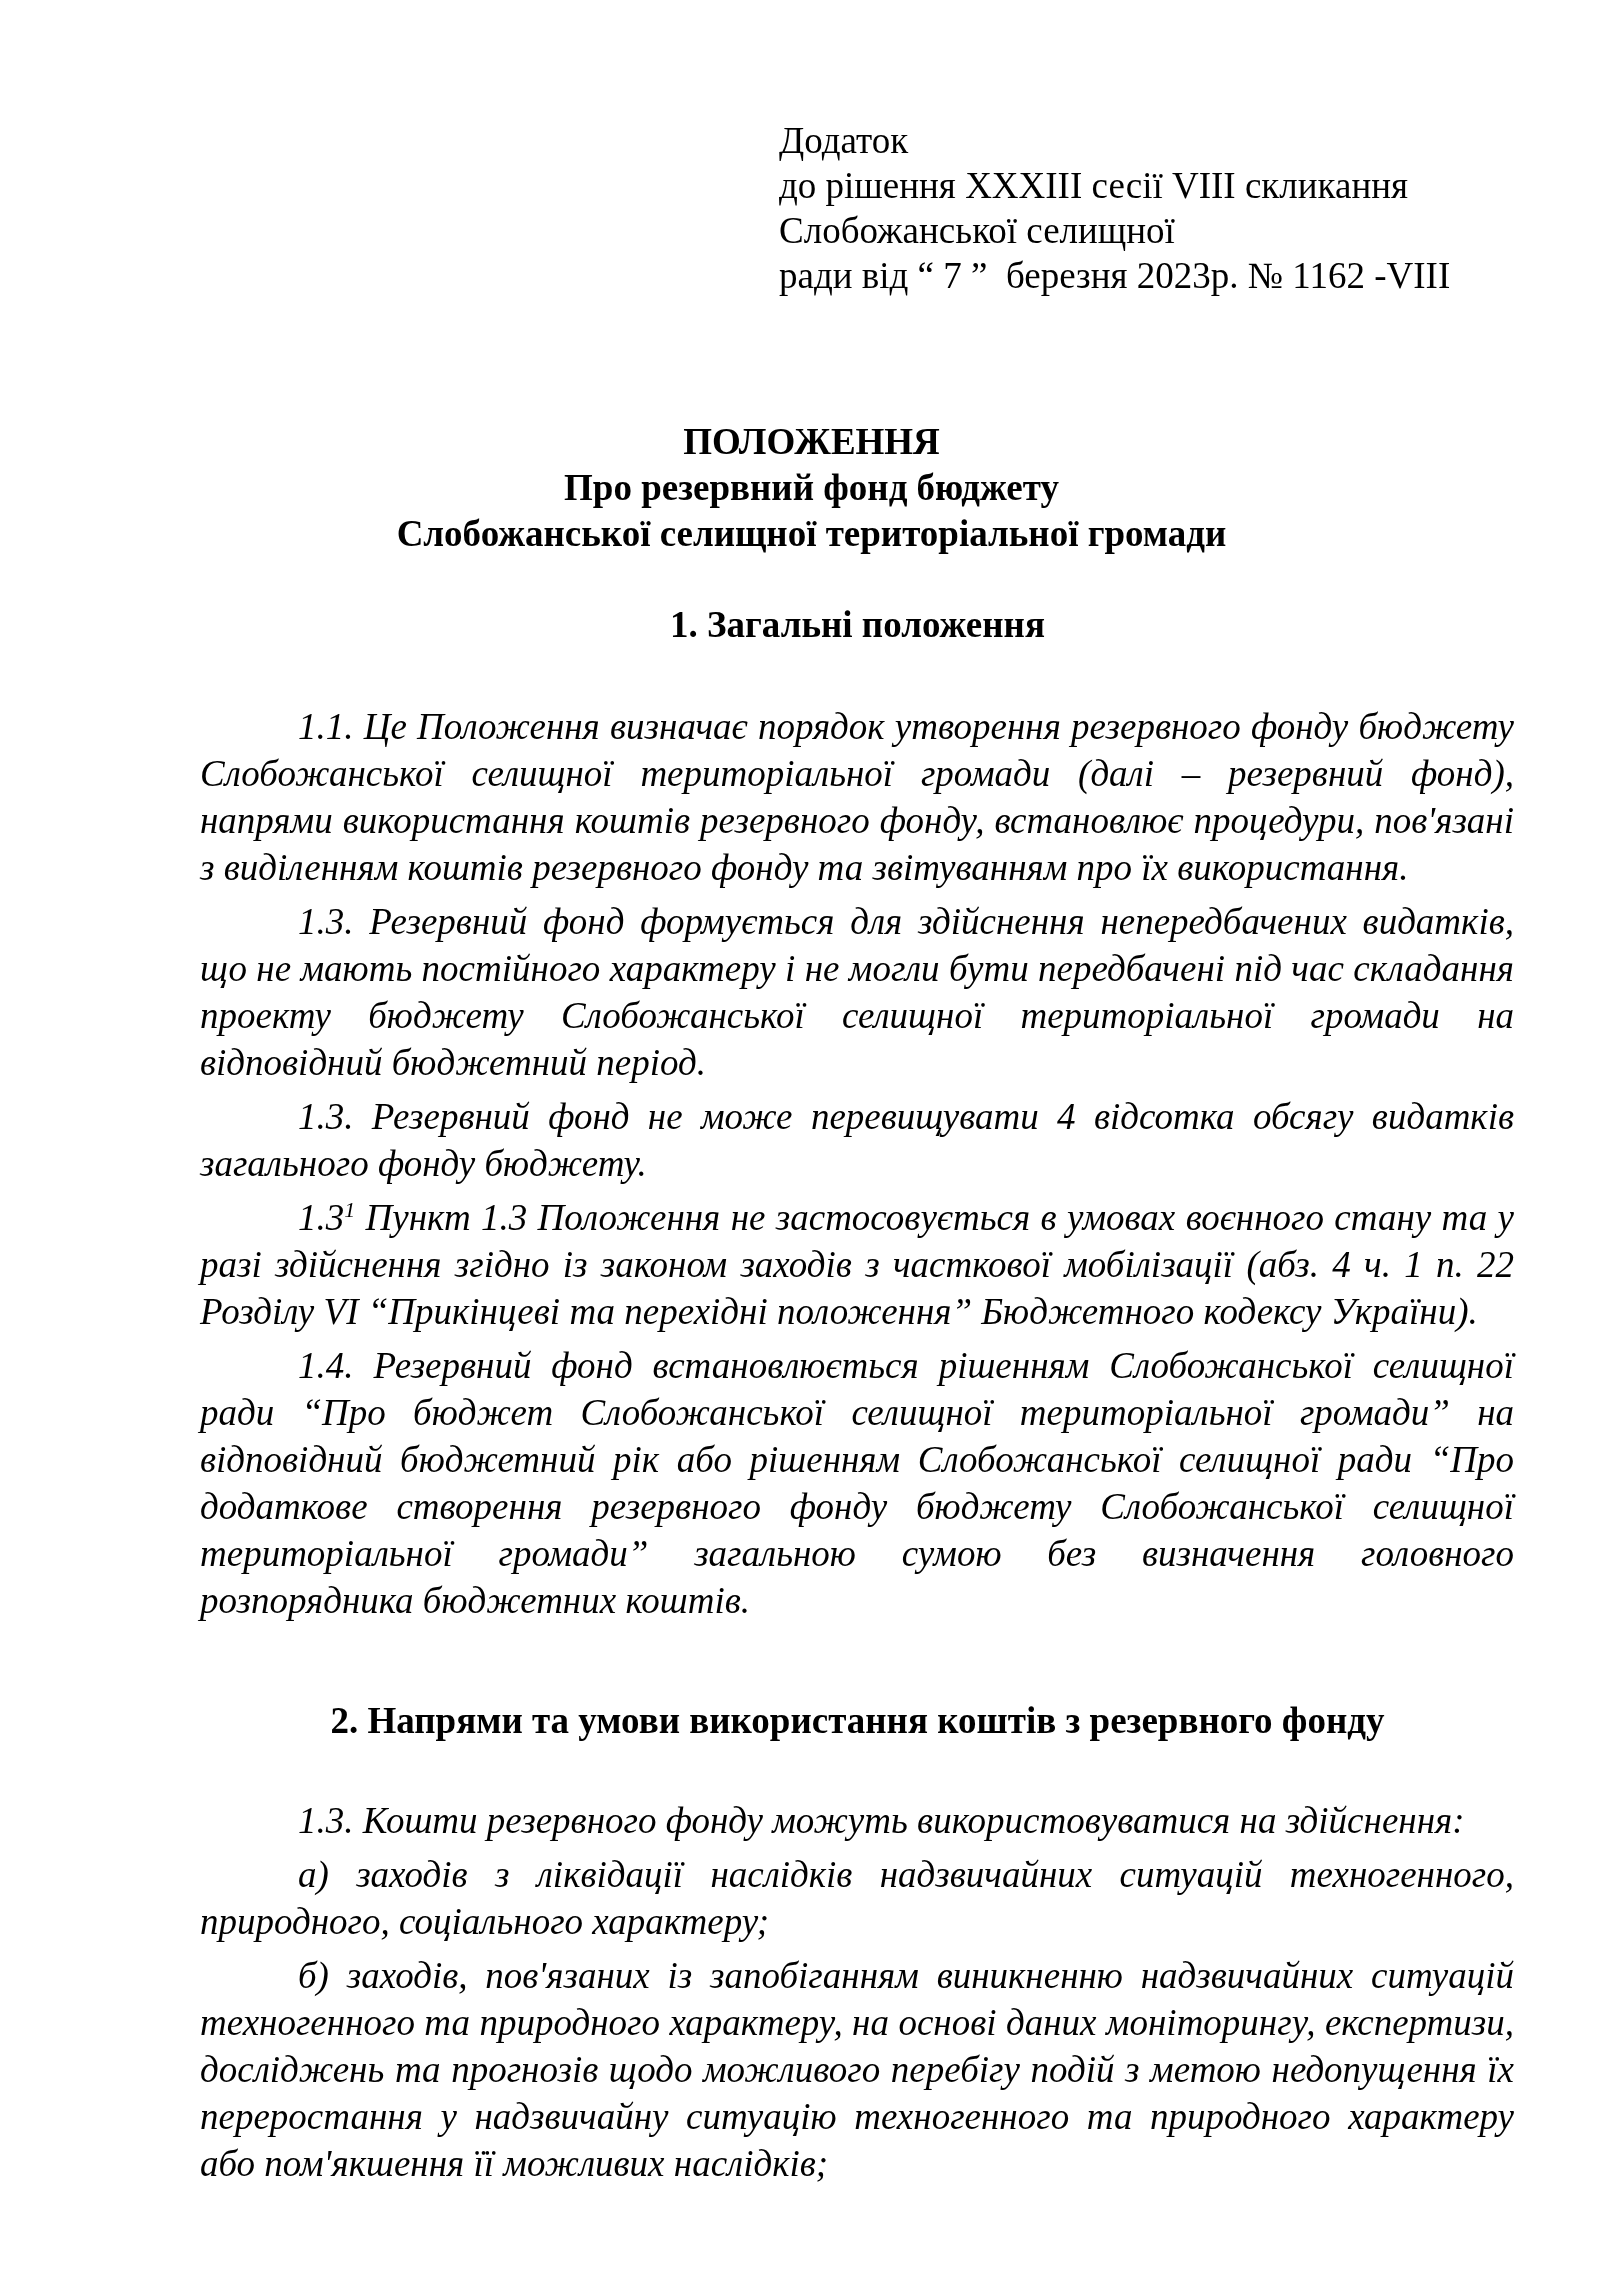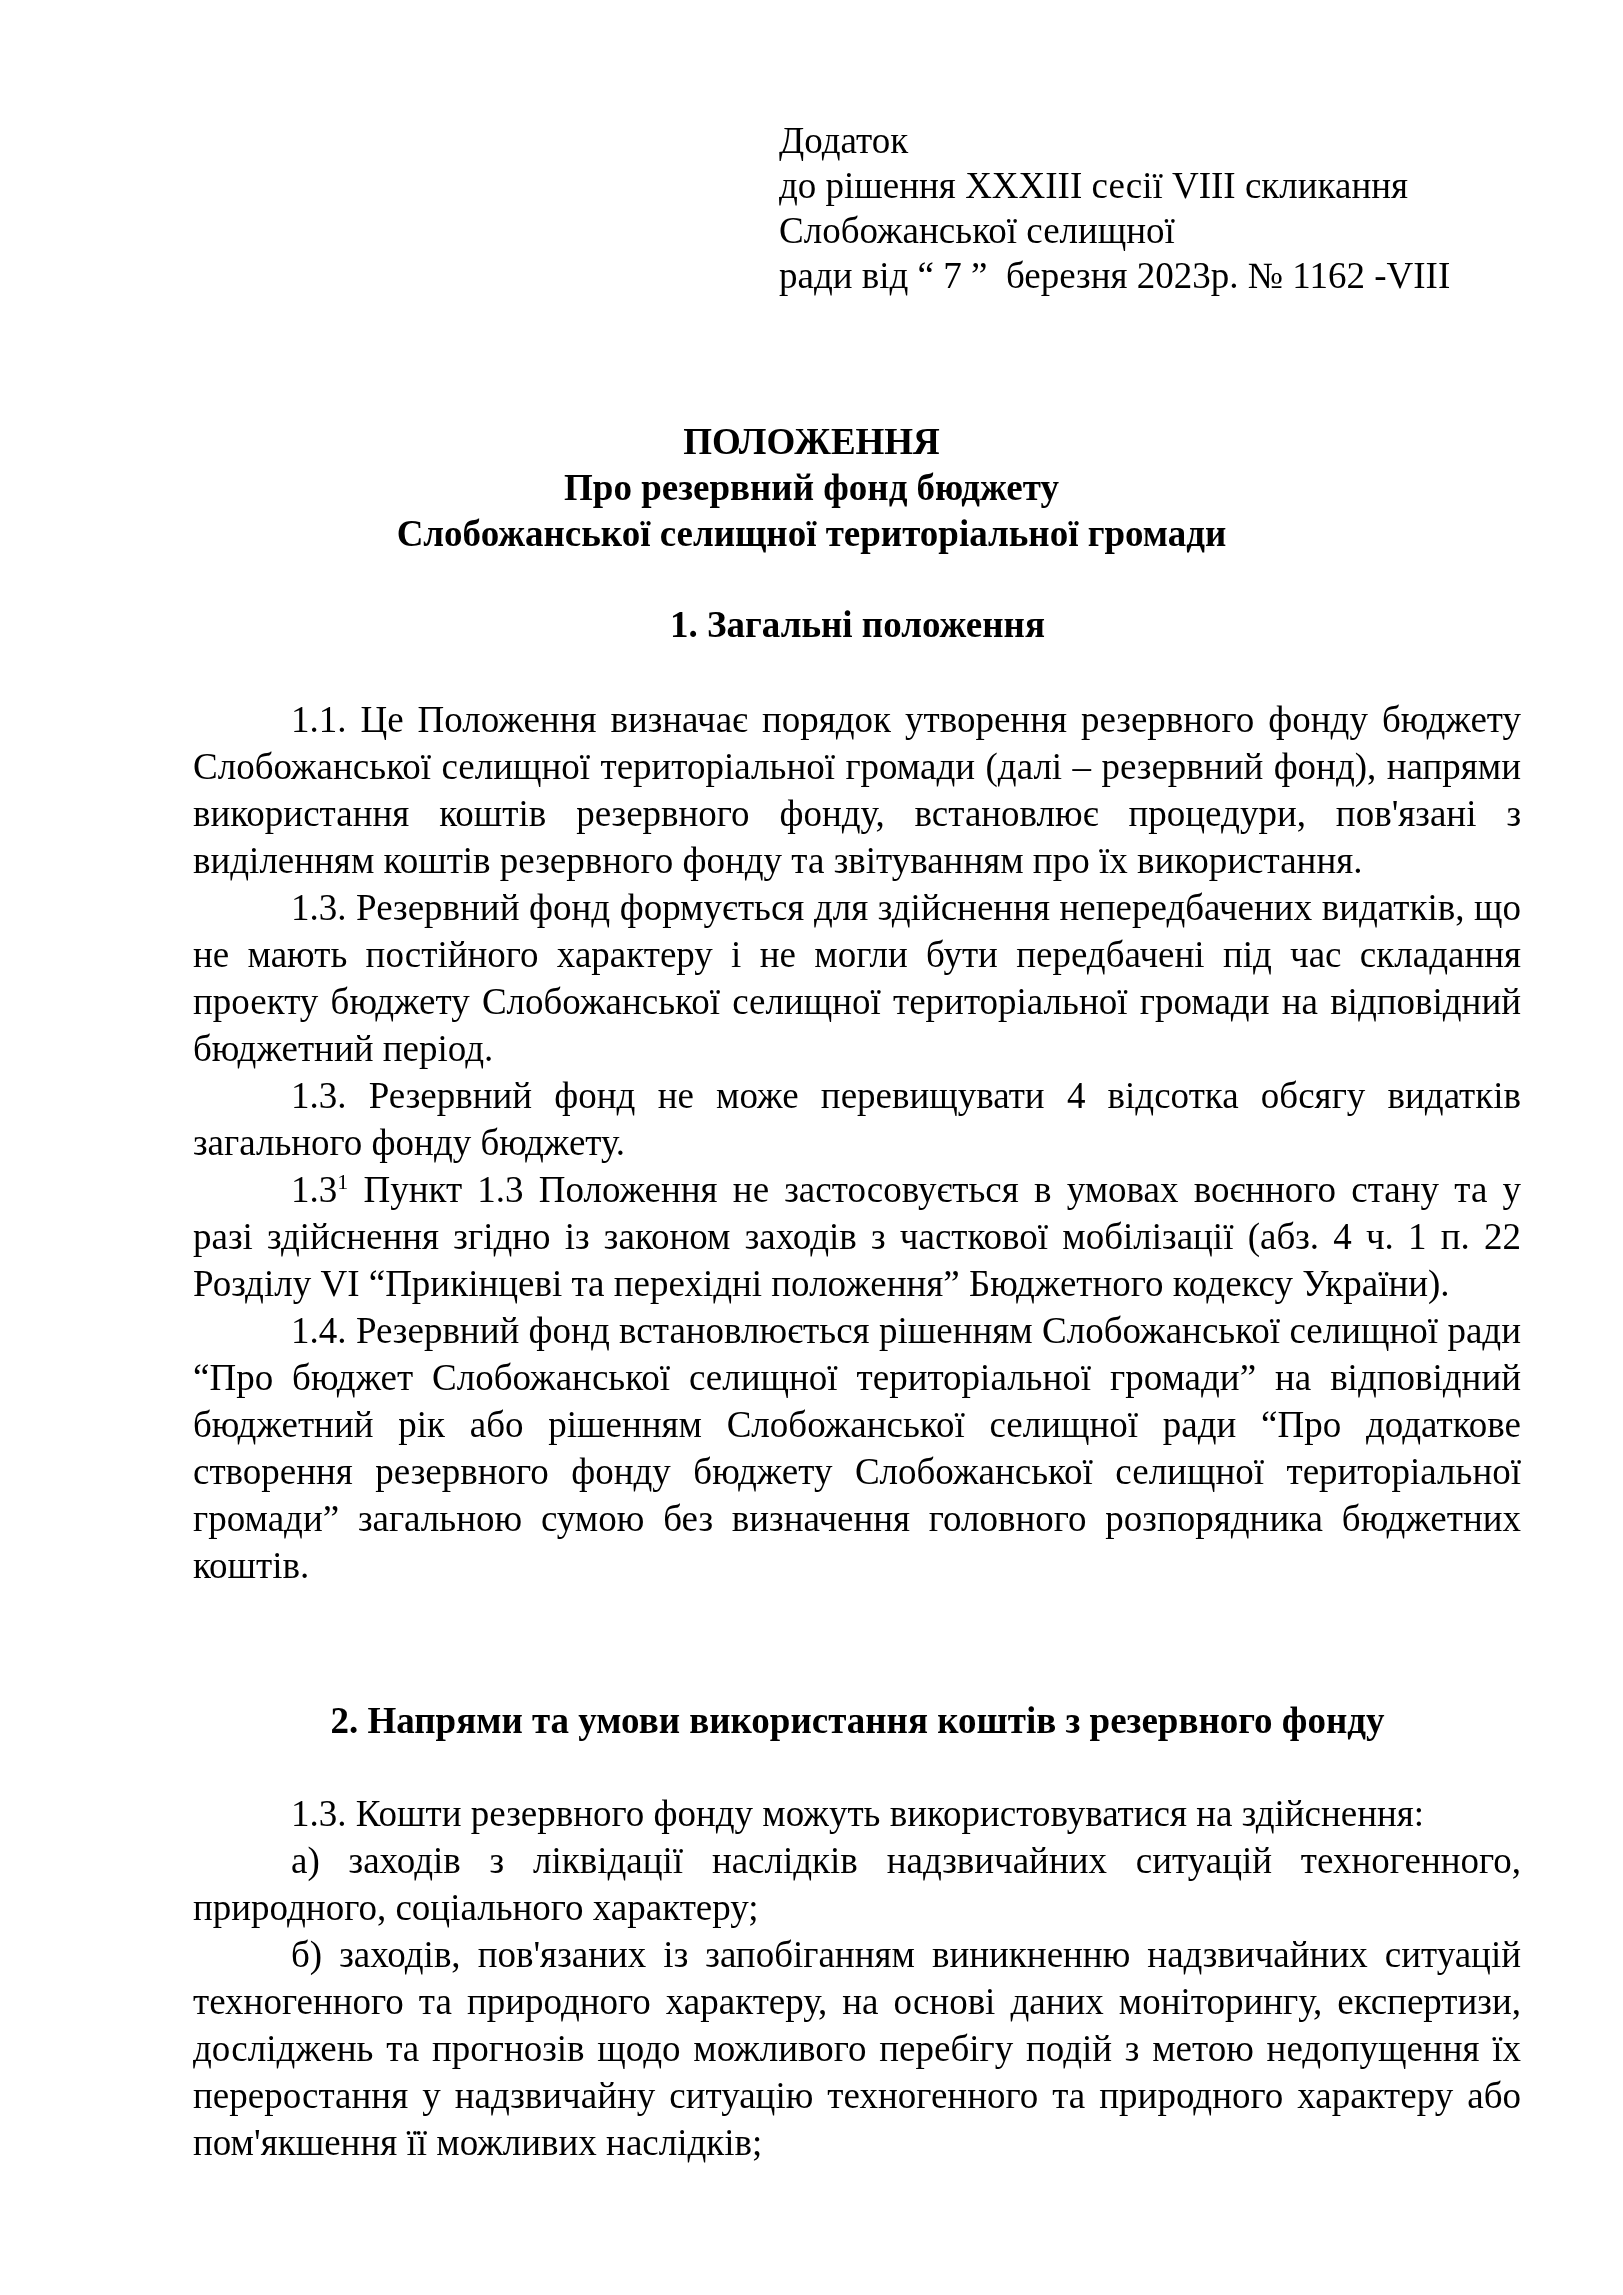--- a/index.html
+++ b/index.html
@@ -4,21 +4,21 @@
 <style>
   html, body { margin:0; padding:0; background:#ffffff; }
   body { width:1623px; height:2295px; position:relative; overflow:hidden;
          font-family:"Liberation Serif", "DejaVu Serif", serif; color:#000; }
   .page { position:absolute; left:0; top:0; width:1623px; height:2295px; }
   .header { position:absolute; left:779px; top:118px; font-size:37px; line-height:45px; }
   .header div { white-space:pre; }
   .title-block { position:absolute; left:0; width:1623px; top:419px; text-align:center; font-weight:bold; font-size:37px; line-height:46px; }
   .section-title { position:absolute; left:0; width:1623px; text-align:center; font-weight:bold; font-size:37px; line-height:46px;padding-left:46px; }
   .body-block { position:absolute; left:193px; width:1328px; font-size:37px; line-height:47px; text-align:justify; }
-  .body-block p { margin:0; text-indent:98px; text-align:justify; }
+  .body-block p { margin:7px; text-indent:98px; text-align:justify;font-style:italic; }
   sup { font-size:22px; vertical-align:super; line-height:0; }
 </style>
 </head>
 <body>
 
 <div class="page">
 
   <div class="header">
     <div>Додаток</div>
     <div>до рішення XXXIII сесії VIII скликання</div>

